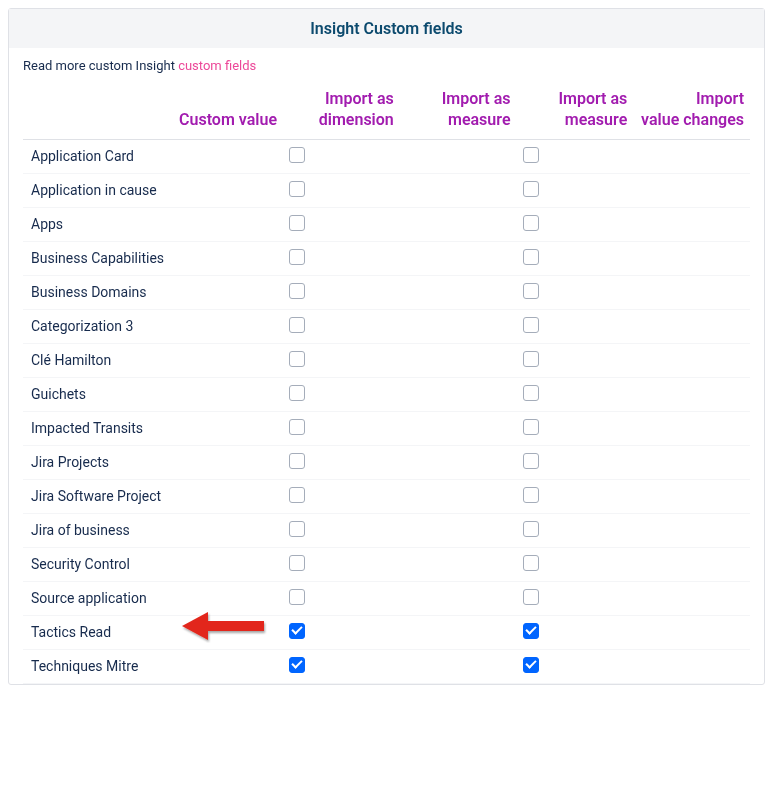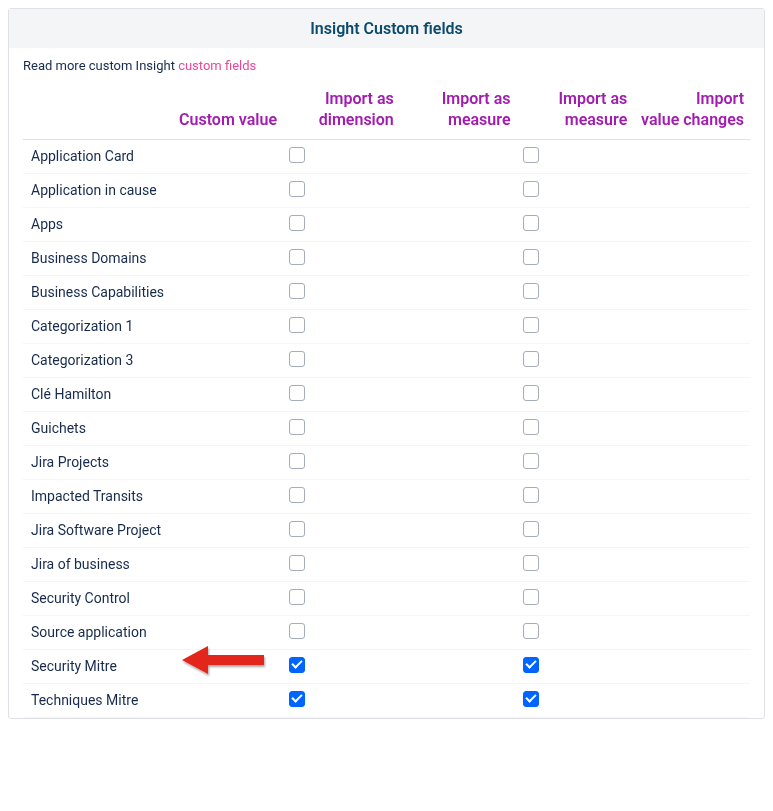--- a/index.html
+++ b/index.html
@@ -144,41 +144,34 @@
             <td></td>
           </tr>
           <tr>
             <td class="name-cell" style="position: relative;"><span>Apps</span></td>
             <td><span class="checkbox"></span></td>
             <td></td>
             <td><span class="checkbox"></span></td>
             <td></td>
           </tr>
           <tr>
+            <td class="name-cell" style="position: relative;"><span>Business Capabilities</span></td>
+            <td><span class="checkbox"></span></td>
+            <td></td>
+            <td><span class="checkbox"></span></td>
+            <td></td>
+          </tr>
+          <tr>
             <td class="name-cell" style="position: relative;"><span>Business Domains</span></td>
             <td><span class="checkbox"></span></td>
             <td></td>
             <td><span class="checkbox"></span></td>
             <td></td>
           </tr>
           <tr>
-            <td class="name-cell" style="position: relative;"><span>Business Capabilities</span></td>
-            <td><span class="checkbox"></span></td>
-            <td></td>
-            <td><span class="checkbox"></span></td>
-            <td></td>
-          </tr>
-          <tr>
-            <td class="name-cell" style="position: relative;"><span>Categorization 1</span></td>
-            <td><span class="checkbox"></span></td>
-            <td></td>
-            <td><span class="checkbox"></span></td>
-            <td></td>
-          </tr>
-          <tr>
             <td class="name-cell" style="position: relative;"><span>Categorization 3</span></td>
             <td><span class="checkbox"></span></td>
             <td></td>
             <td><span class="checkbox"></span></td>
             <td></td>
           </tr>
           <tr>
             <td class="name-cell" style="position: relative;"><span>Clé Hamilton</span></td>
             <td><span class="checkbox"></span></td>
             <td></td>
@@ -186,34 +179,34 @@
             <td></td>
           </tr>
           <tr>
             <td class="name-cell" style="position: relative;"><span>Guichets</span></td>
             <td><span class="checkbox"></span></td>
             <td></td>
             <td><span class="checkbox"></span></td>
             <td></td>
           </tr>
           <tr>
+            <td class="name-cell" style="position: relative;"><span>Impacted Transits</span></td>
+            <td><span class="checkbox"></span></td>
+            <td></td>
+            <td><span class="checkbox"></span></td>
+            <td></td>
+          </tr>
+          <tr>
             <td class="name-cell" style="position: relative;"><span>Jira Projects</span></td>
             <td><span class="checkbox"></span></td>
             <td></td>
             <td><span class="checkbox"></span></td>
             <td></td>
           </tr>
           <tr>
-            <td class="name-cell" style="position: relative;"><span>Impacted Transits</span></td>
-            <td><span class="checkbox"></span></td>
-            <td></td>
-            <td><span class="checkbox"></span></td>
-            <td></td>
-          </tr>
-          <tr>
             <td class="name-cell" style="position: relative;"><span>Jira Software Project</span></td>
             <td><span class="checkbox"></span></td>
             <td></td>
             <td><span class="checkbox"></span></td>
             <td></td>
           </tr>
           <tr>
             <td class="name-cell" style="position: relative;"><span>Jira of business</span></td>
             <td><span class="checkbox"></span></td>
             <td></td>
@@ -228,21 +221,21 @@
             <td></td>
           </tr>
           <tr>
             <td class="name-cell" style="position: relative;"><span>Source application</span></td>
             <td><span class="checkbox"></span></td>
             <td></td>
             <td><span class="checkbox"></span></td>
             <td></td>
           </tr>
           <tr>
-            <td class="name-cell" style="position: relative;"><span>Security Mitre</span><div class="arrow-annotation" style="left: 155px; top: -7px;">
+            <td class="name-cell" style="position: relative;"><span>Tactics Read</span><div class="arrow-annotation" style="left: 155px; top: -7px;">
                 <svg class="arrow-svg" width="90" height="34" viewBox="0 0 90 34">
     <defs>
       <filter id="ds" x="-20%" y="-20%" width="140%" height="140%">
         <feDropShadow dx="1" dy="2" stdDeviation="1.2" flood-color="#000" flood-opacity="0.35"></feDropShadow>
       </filter>
     </defs>
     <g filter="url(#ds)">
       <rect x="28" y="12" width="58" height="10" fill="#E2281B"></rect>
       <polygon points="4,17 30,3 30,31" fill="#E2281B"></polygon>
     </g>

